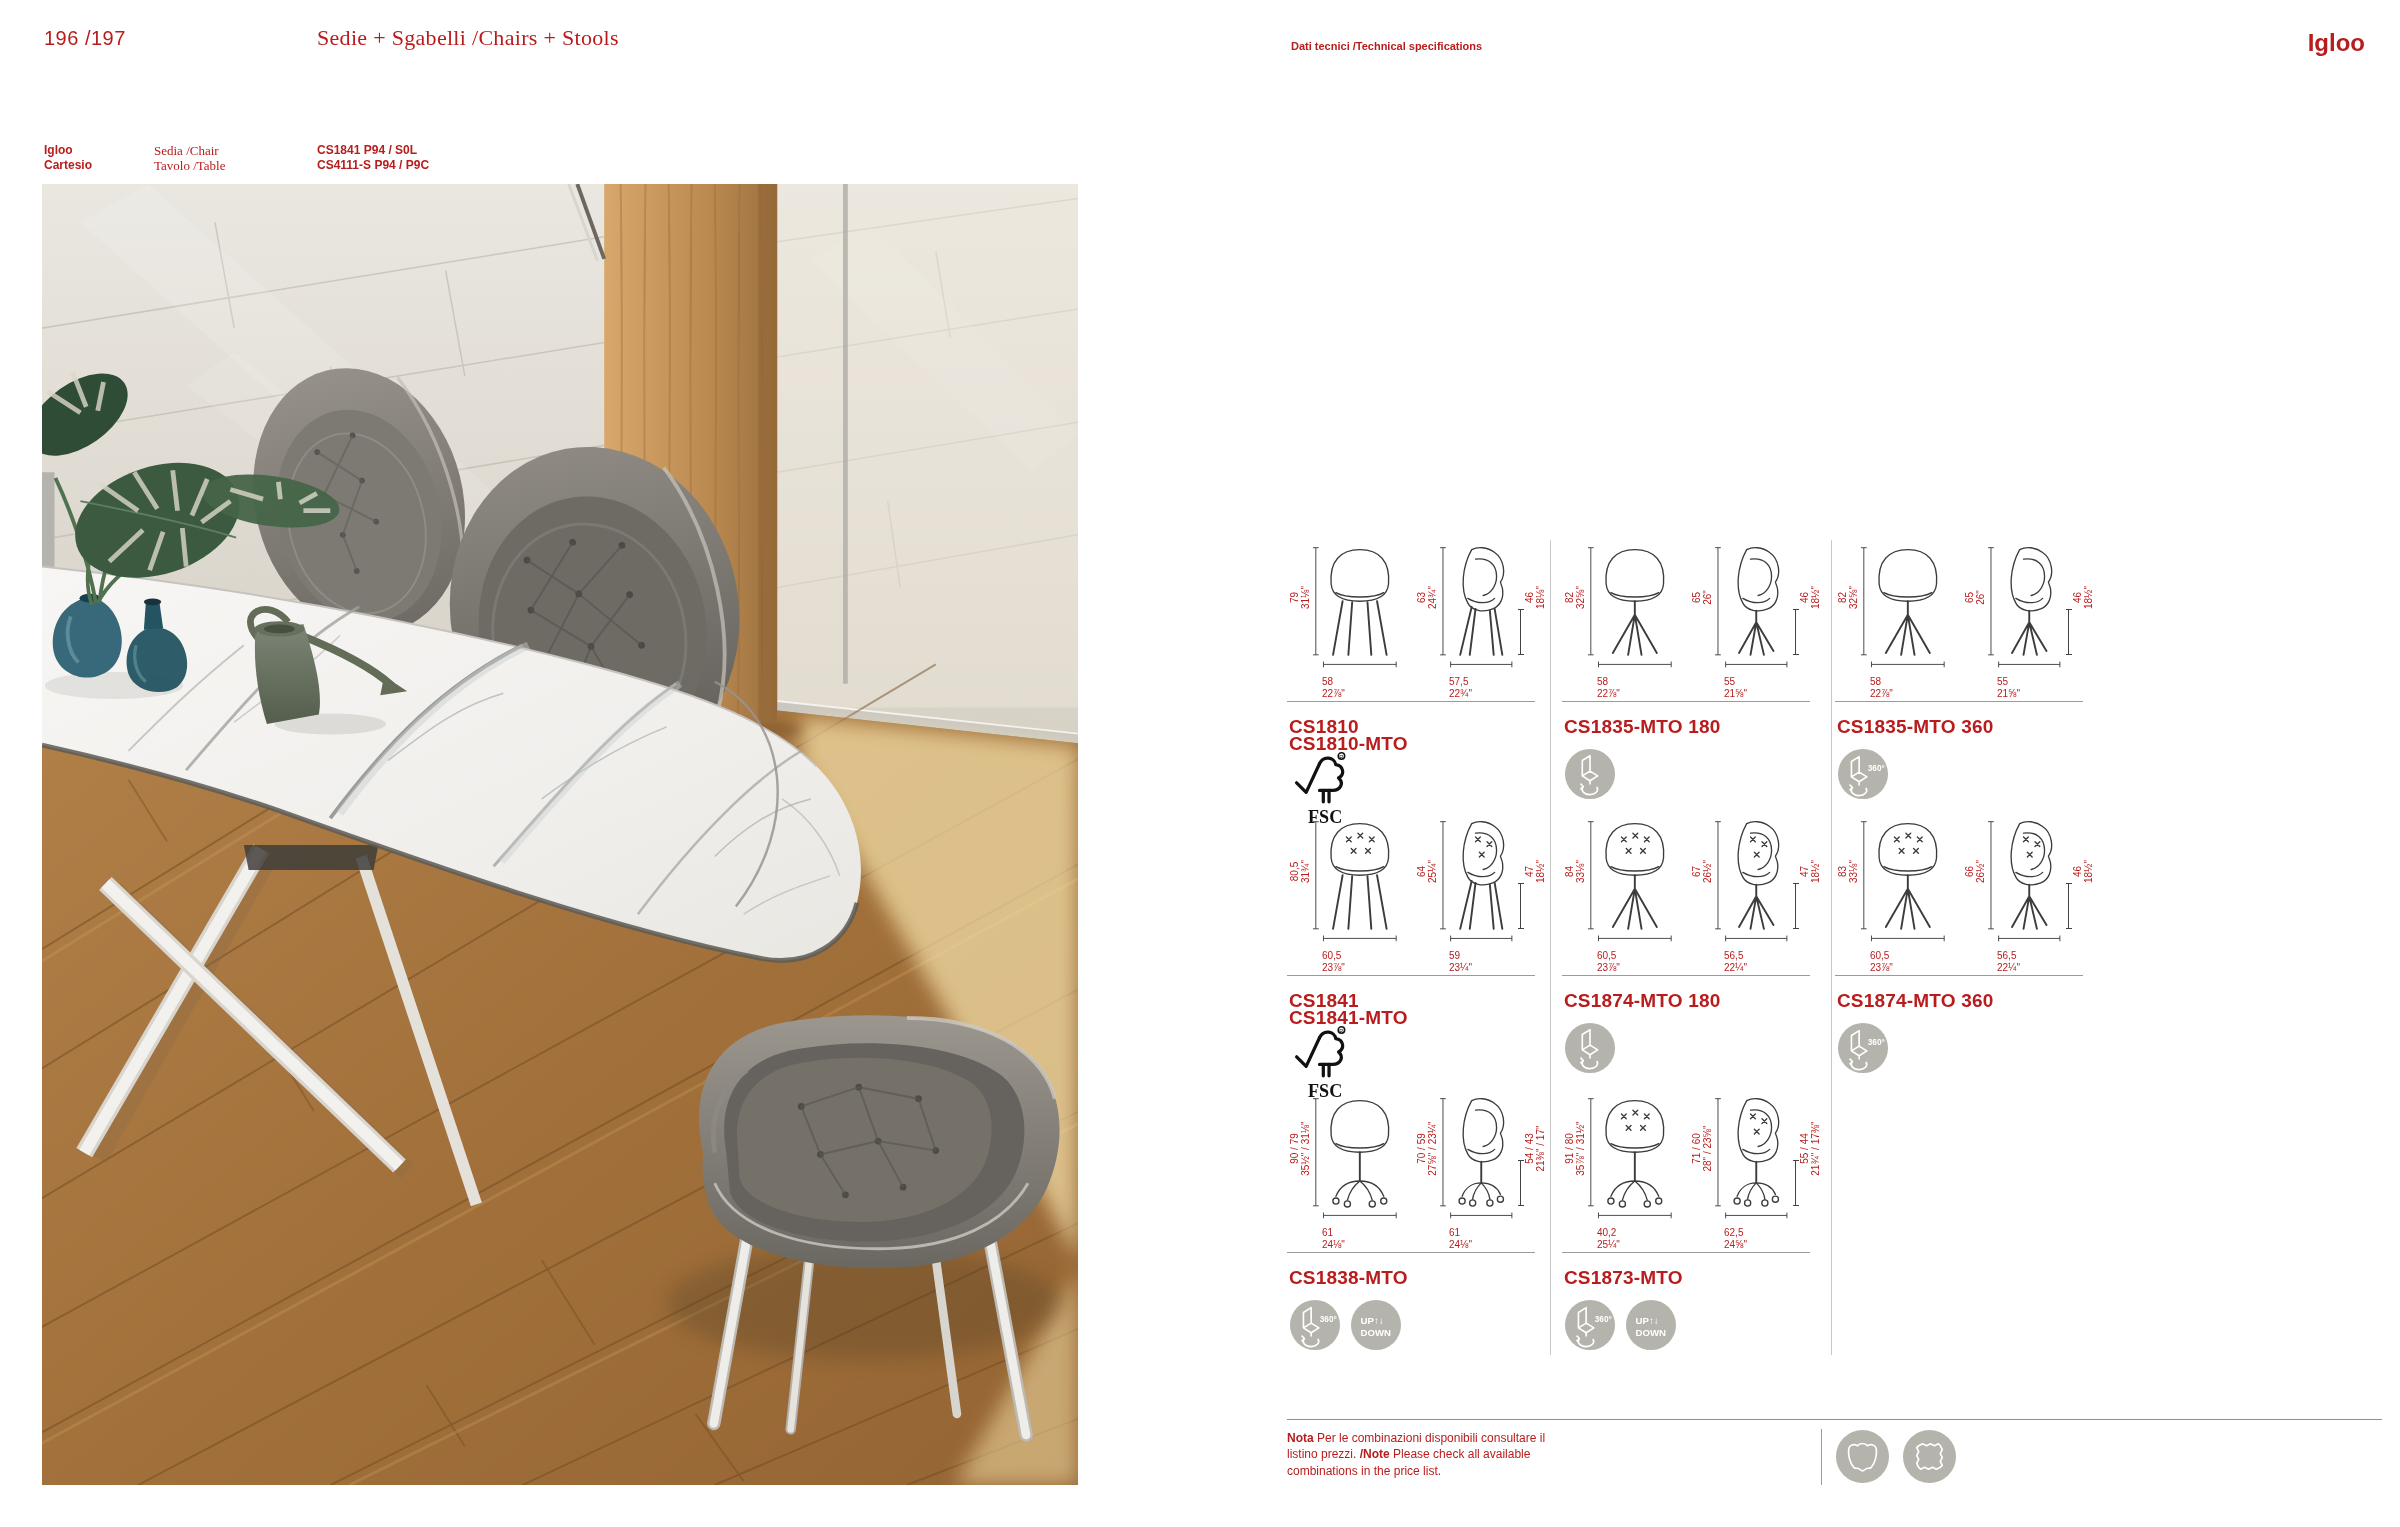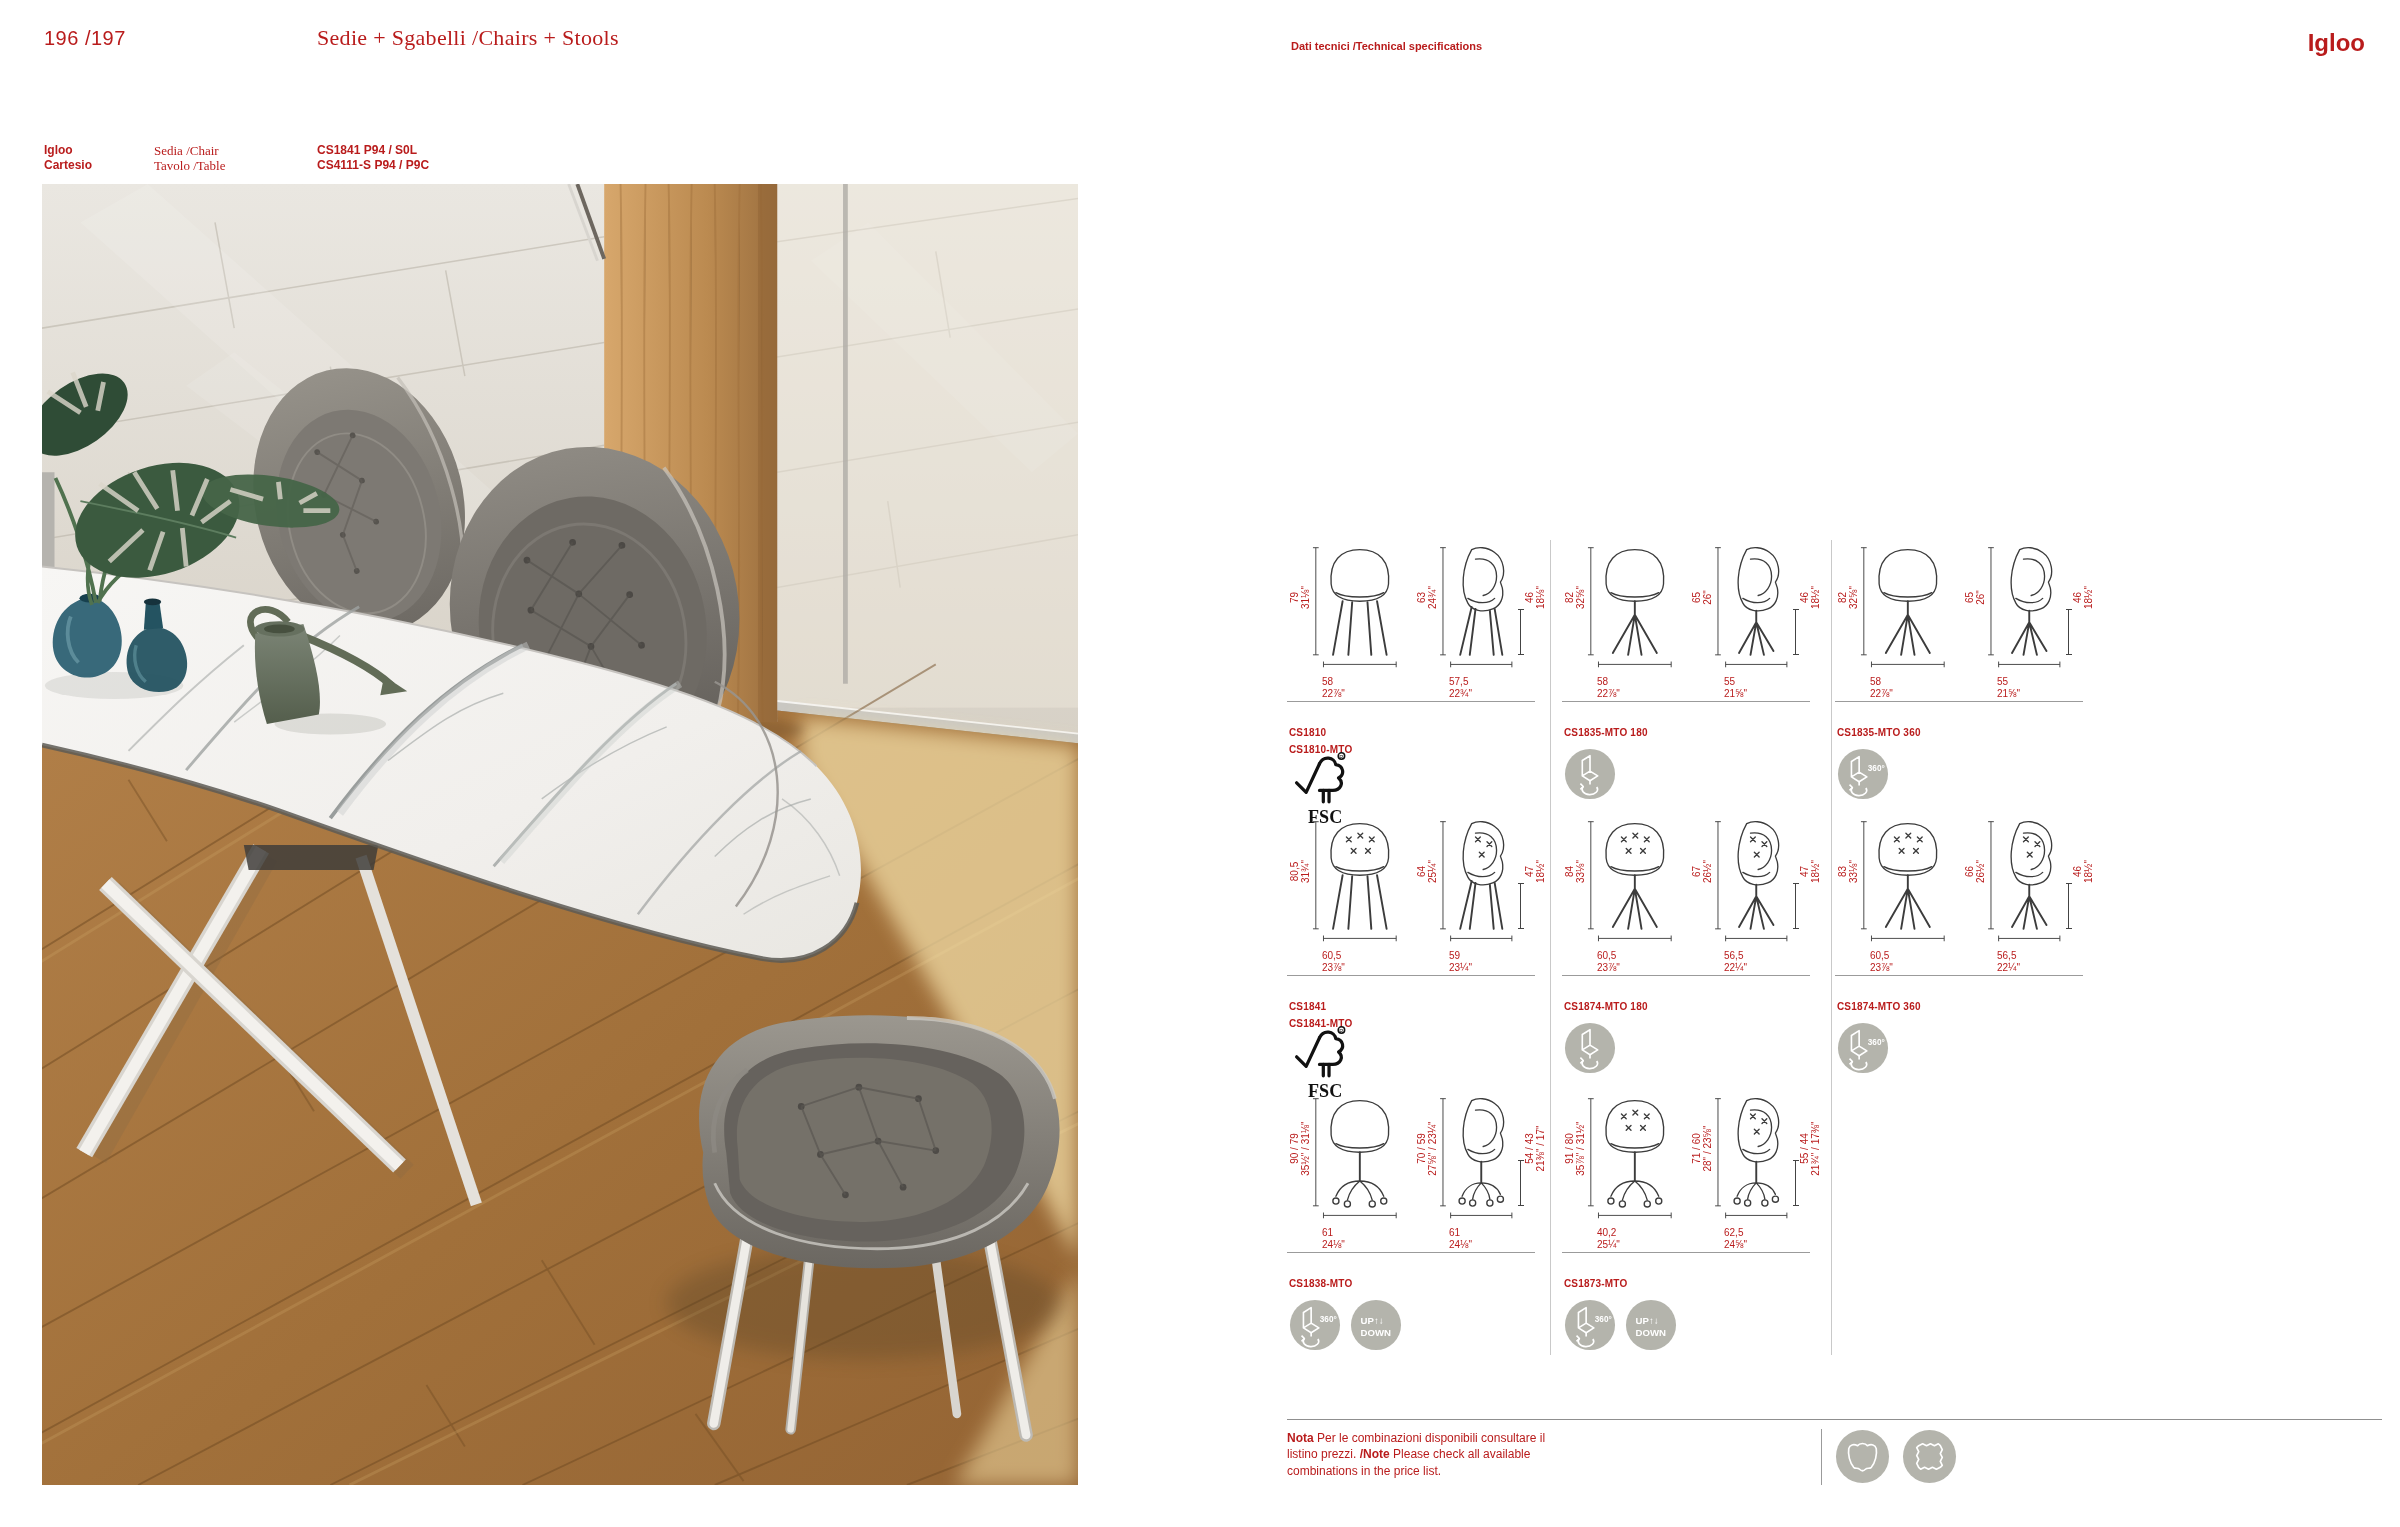--- a/index.html
+++ b/index.html
@@ -28,21 +28,21 @@
   .vh{position:absolute;width:92px;height:23px;text-align:center;transform:rotate(-90deg);
       font-size:10px;line-height:11px;white-space:nowrap;}
   .vh.left{left:-35px;top:46px;}
   .vh.seat{left:73px;top:46px;}
   .seatline{position:absolute;left:104px;top:69px;width:1px;height:46px;background:#444;}
   .seatline::before,.seatline::after{content:"";position:absolute;left:-1.9px;width:5.8px;height:1px;background:#444;}
   .seatline::before{top:0;} .seatline::after{bottom:0;}
   .wl{position:absolute;left:33px;top:136px;font-size:10px;line-height:12px;}
   .wl span{display:block;}
   .cellrule{position:absolute;left:0;top:161px;width:248px;height:1px;background:#9b9b9b;}
-  .codes{position:absolute;left:1.9px;top:184px;font-size:10px;font-weight:700;line-height:17px;letter-spacing:0.2px;}
+  .codes{position:absolute;left:1.9px;top:178px;font-size:19px;font-weight:700;line-height:17px;letter-spacing:0.2px;}
   .badges{position:absolute;left:1.9px;top:208px;display:flex;gap:9.6px;align-items:flex-end;}
   
   .botrule{left:1287px;top:1419px;width:1095px;height:1px;background:#8f8f8f;}
   .note{left:1287px;top:1430px;width:269px;font-size:12px;line-height:16.3px;}
   .note b{font-weight:700;}
   .noteicons{left:1835px;top:1429px;display:flex;gap:11.5px;}
   .notesep{left:1821px;top:1429px;width:1px;height:56px;background:#9b9b9b;}
   .dimline{stroke:#444;stroke-width:1;}
   .art{stroke:#3c3c3c;stroke-width:1.4;fill:none;stroke-linecap:round;stroke-linejoin:round;}
   .artleg{stroke:#3c3c3c;stroke-width:2;fill:none;stroke-linecap:round;}

